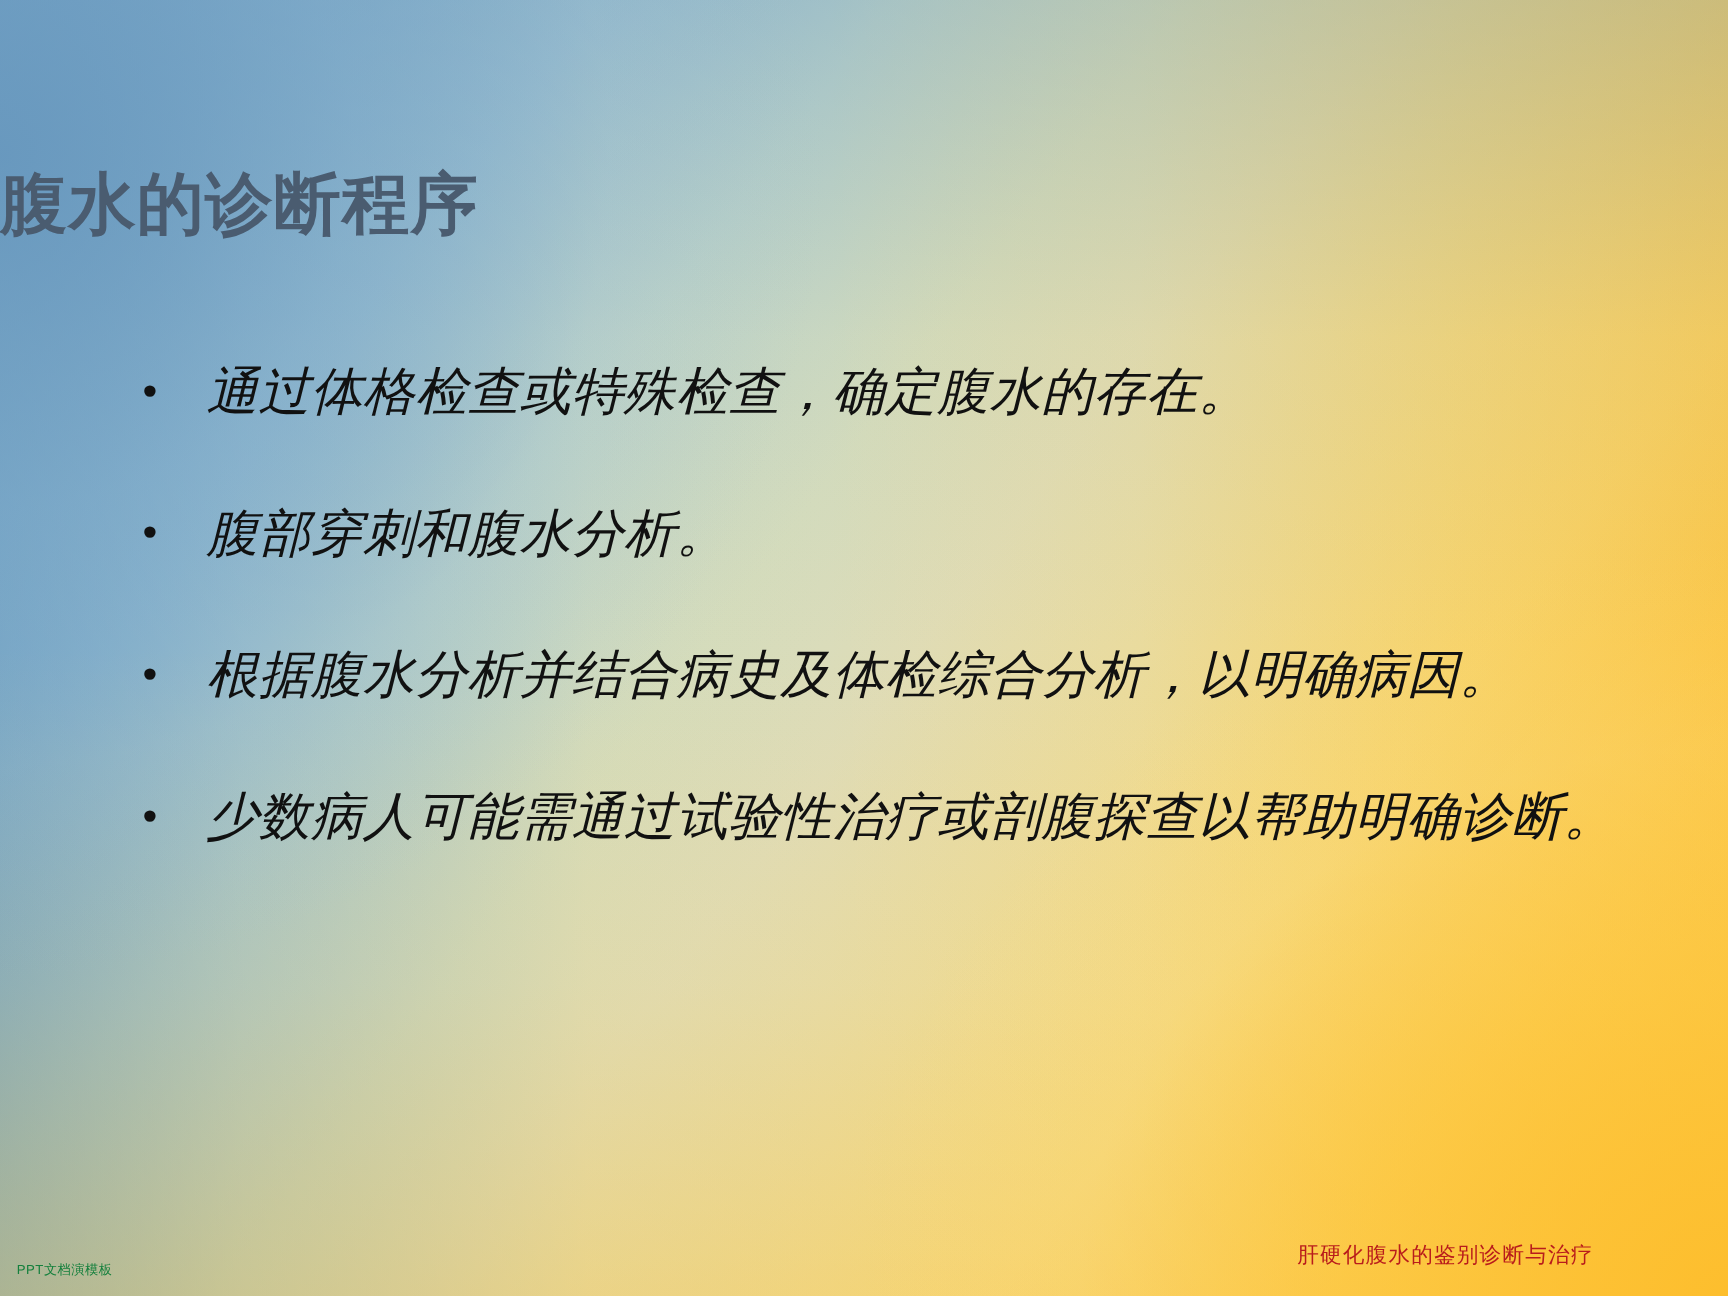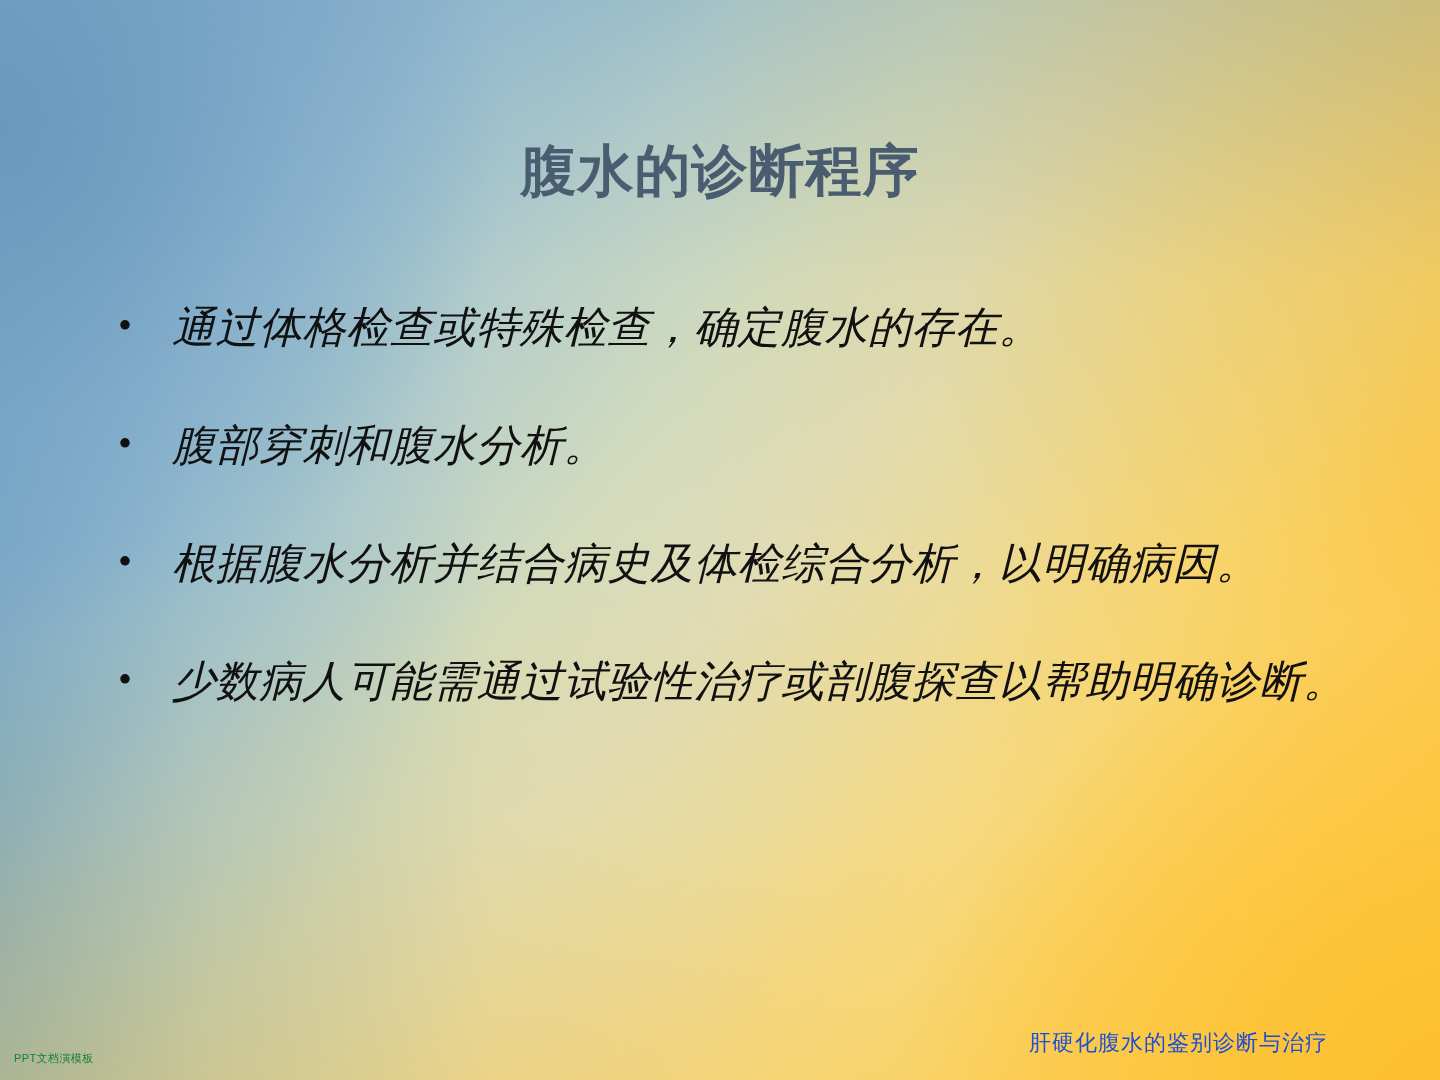--- a/index.html
+++ b/index.html
@@ -80,21 +80,20 @@
       rgba(160,192,210,0.20) 62%,
       rgba(190,210,210,0.00) 84%);
   }
 
   
   .slide-title {
     position: absolute;
     left: 0;
     top: 138px;
     width: 1440px;
-    text-align: center;
     font-size: 56px;
     font-weight: bold;
     letter-spacing: 1px;
     color: #4a5c70;
     line-height: 1.18;
     white-space: nowrap;
   }
 
   
   .body-block {
@@ -142,22 +141,22 @@
     font-family: Liberation Sans, sans-serif;
     font-size: 11px;
     color: #15803d;
     letter-spacing: 0.4px;
   }
 
   .footer-right {
     position: absolute;
     right: 112px;
     bottom: 22px;
-    font-size: 22px;
-    color: #1d4ed8;
+    font-size: 18px;
+    color: #b91c1c;
     letter-spacing: 1px;
   }
 </style>
 </head>
 <body>
 
 <div id="slide">
 
   <div class="bg-layer bg-base"></div>
   <div class="bg-layer bg-h"></div>

